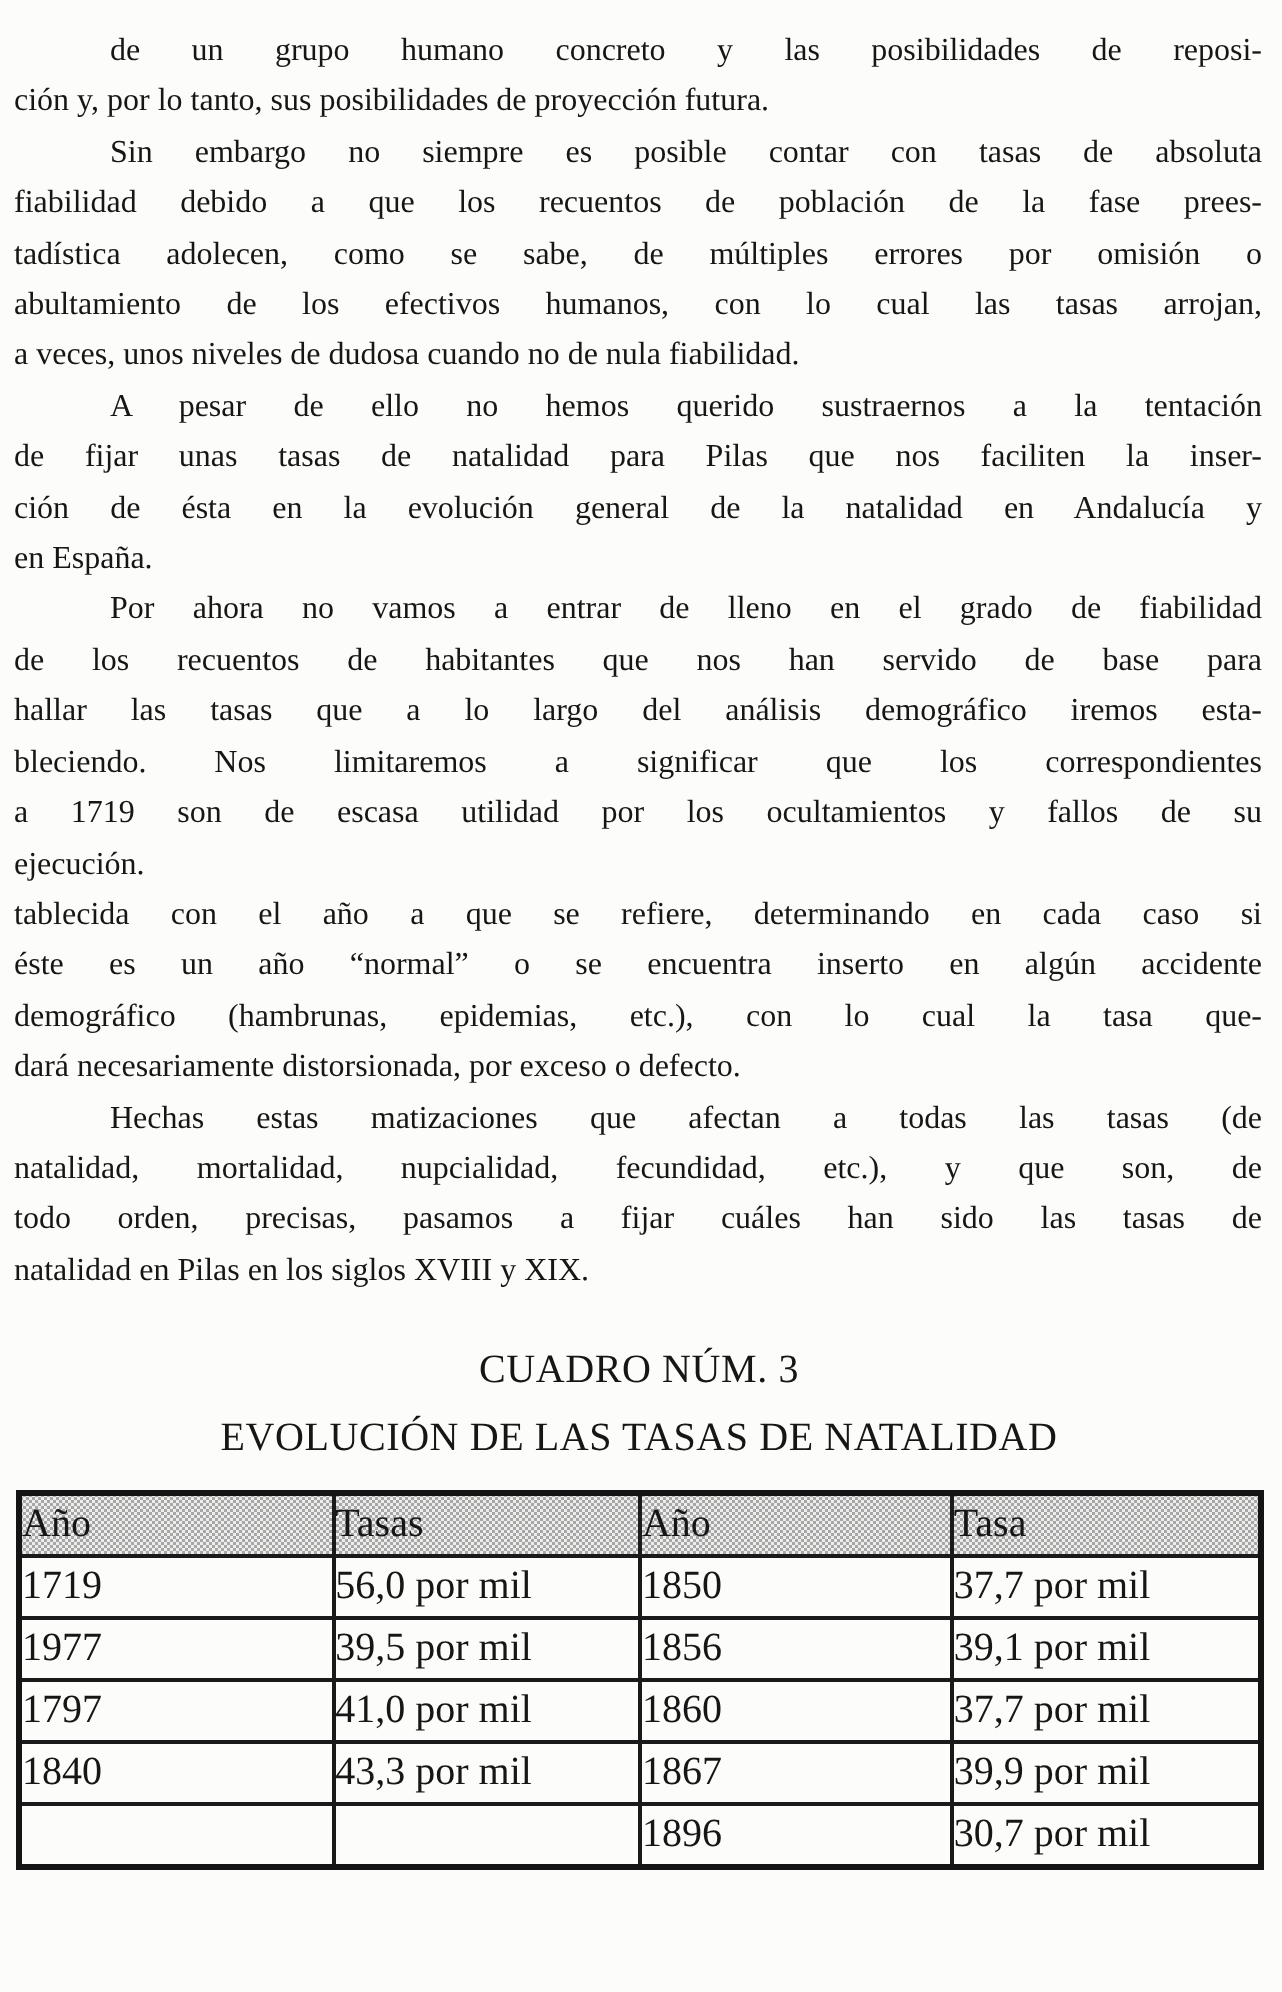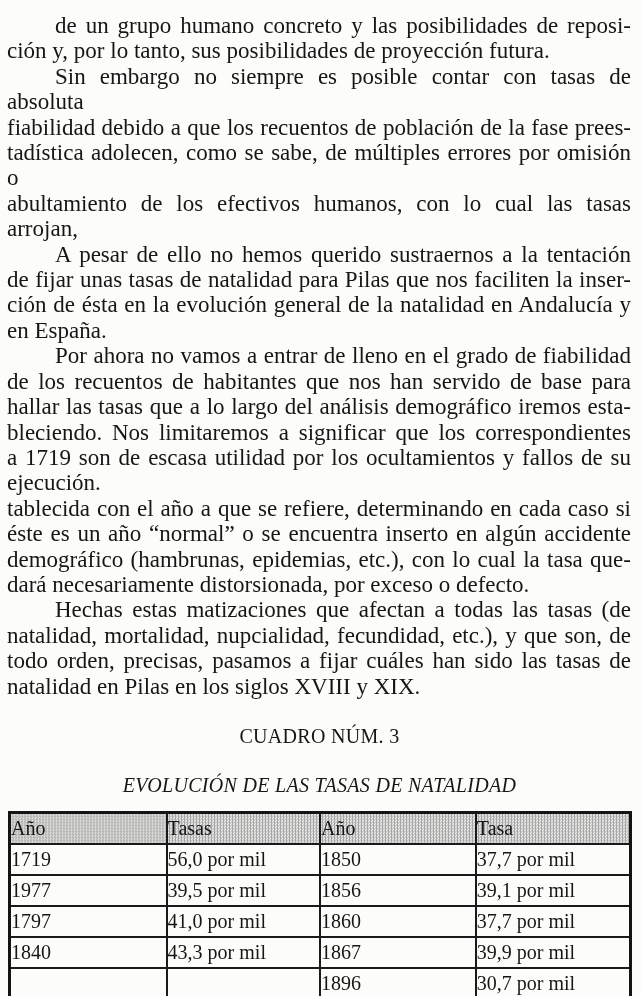--- a/index.html
+++ b/index.html
@@ -13,21 +13,21 @@
     height: 996px;
     margin: 0 auto;
     background: #fcfcfa;
     color: #161616;
     font-family: "Liberation Serif", "DejaVu Serif", serif;
     overflow: hidden;
     box-sizing: border-box;
     padding: 13px 9px 0 7px;
   }
   .body-text {
-    font-size: 23px;
+    font-size: 16px;
     line-height: 25.4px;
     width: 624px;
     font-family: Liberation Serif, serif;
   }
   .line {
     text-align: justify;
     text-align-last: justify;
     white-space: normal;
   }
   .line.first {
@@ -36,21 +36,21 @@
   .line.last {
     text-align-last: left;
   }
   .caption {
     text-align: center;
     font-size: 20px;
     line-height: 24px;
     letter-spacing: 0.3px;
   }
   .caption.cuadro   { margin-top: 25px; font-family: Liberation Serif, serif; }
-  .caption.titulo   { margin-top: 25px; font-style: italic; }
+  .caption.titulo   { margin-top: 10px; }
   table.rates {
     margin-top: 14px;
     margin-left: 1px;
     border-collapse: collapse;
     width: 624px;
     table-layout: fixed;
     font-size: 20px;
   }
   table.rates th, table.rates td {
     border: 2px solid #1a1a1a;
@@ -82,20 +82,21 @@
   <div class="body-text">
       <div class="para">
         <div class="line first">de un grupo humano concreto y las posibilidades de reposi-</div>
         <div class="line last">ción y, por lo tanto, sus posibilidades de proyección futura.</div>
       </div>
       <div class="para">
         <div class="line first">Sin embargo no siempre es posible contar con tasas de absoluta</div>
         <div class="line">fiabilidad debido a que los recuentos de población de la fase prees-</div>
         <div class="line">tadística adolecen, como se sabe, de múltiples errores por omisión o</div>
         <div class="line">abultamiento de los efectivos humanos, con lo cual las tasas arrojan,</div>
+        <div class="line last">a veces, unos niveles de dudosa cuando no de nula fiabilidad.</div>
       </div>
       <div class="para">
         <div class="line first">A pesar de ello no hemos querido sustraernos a la tentación</div>
         <div class="line">de fijar unas tasas de natalidad para Pilas que nos faciliten la inser-</div>
         <div class="line">ción de ésta en la evolución general de la natalidad en Andalucía y</div>
         <div class="line last">en España.</div>
       </div>
       <div class="para">
         <div class="line first">Por ahora no vamos a entrar de lleno en el grado de fiabilidad</div>
         <div class="line">de los recuentos de habitantes que nos han servido de base para</div>

